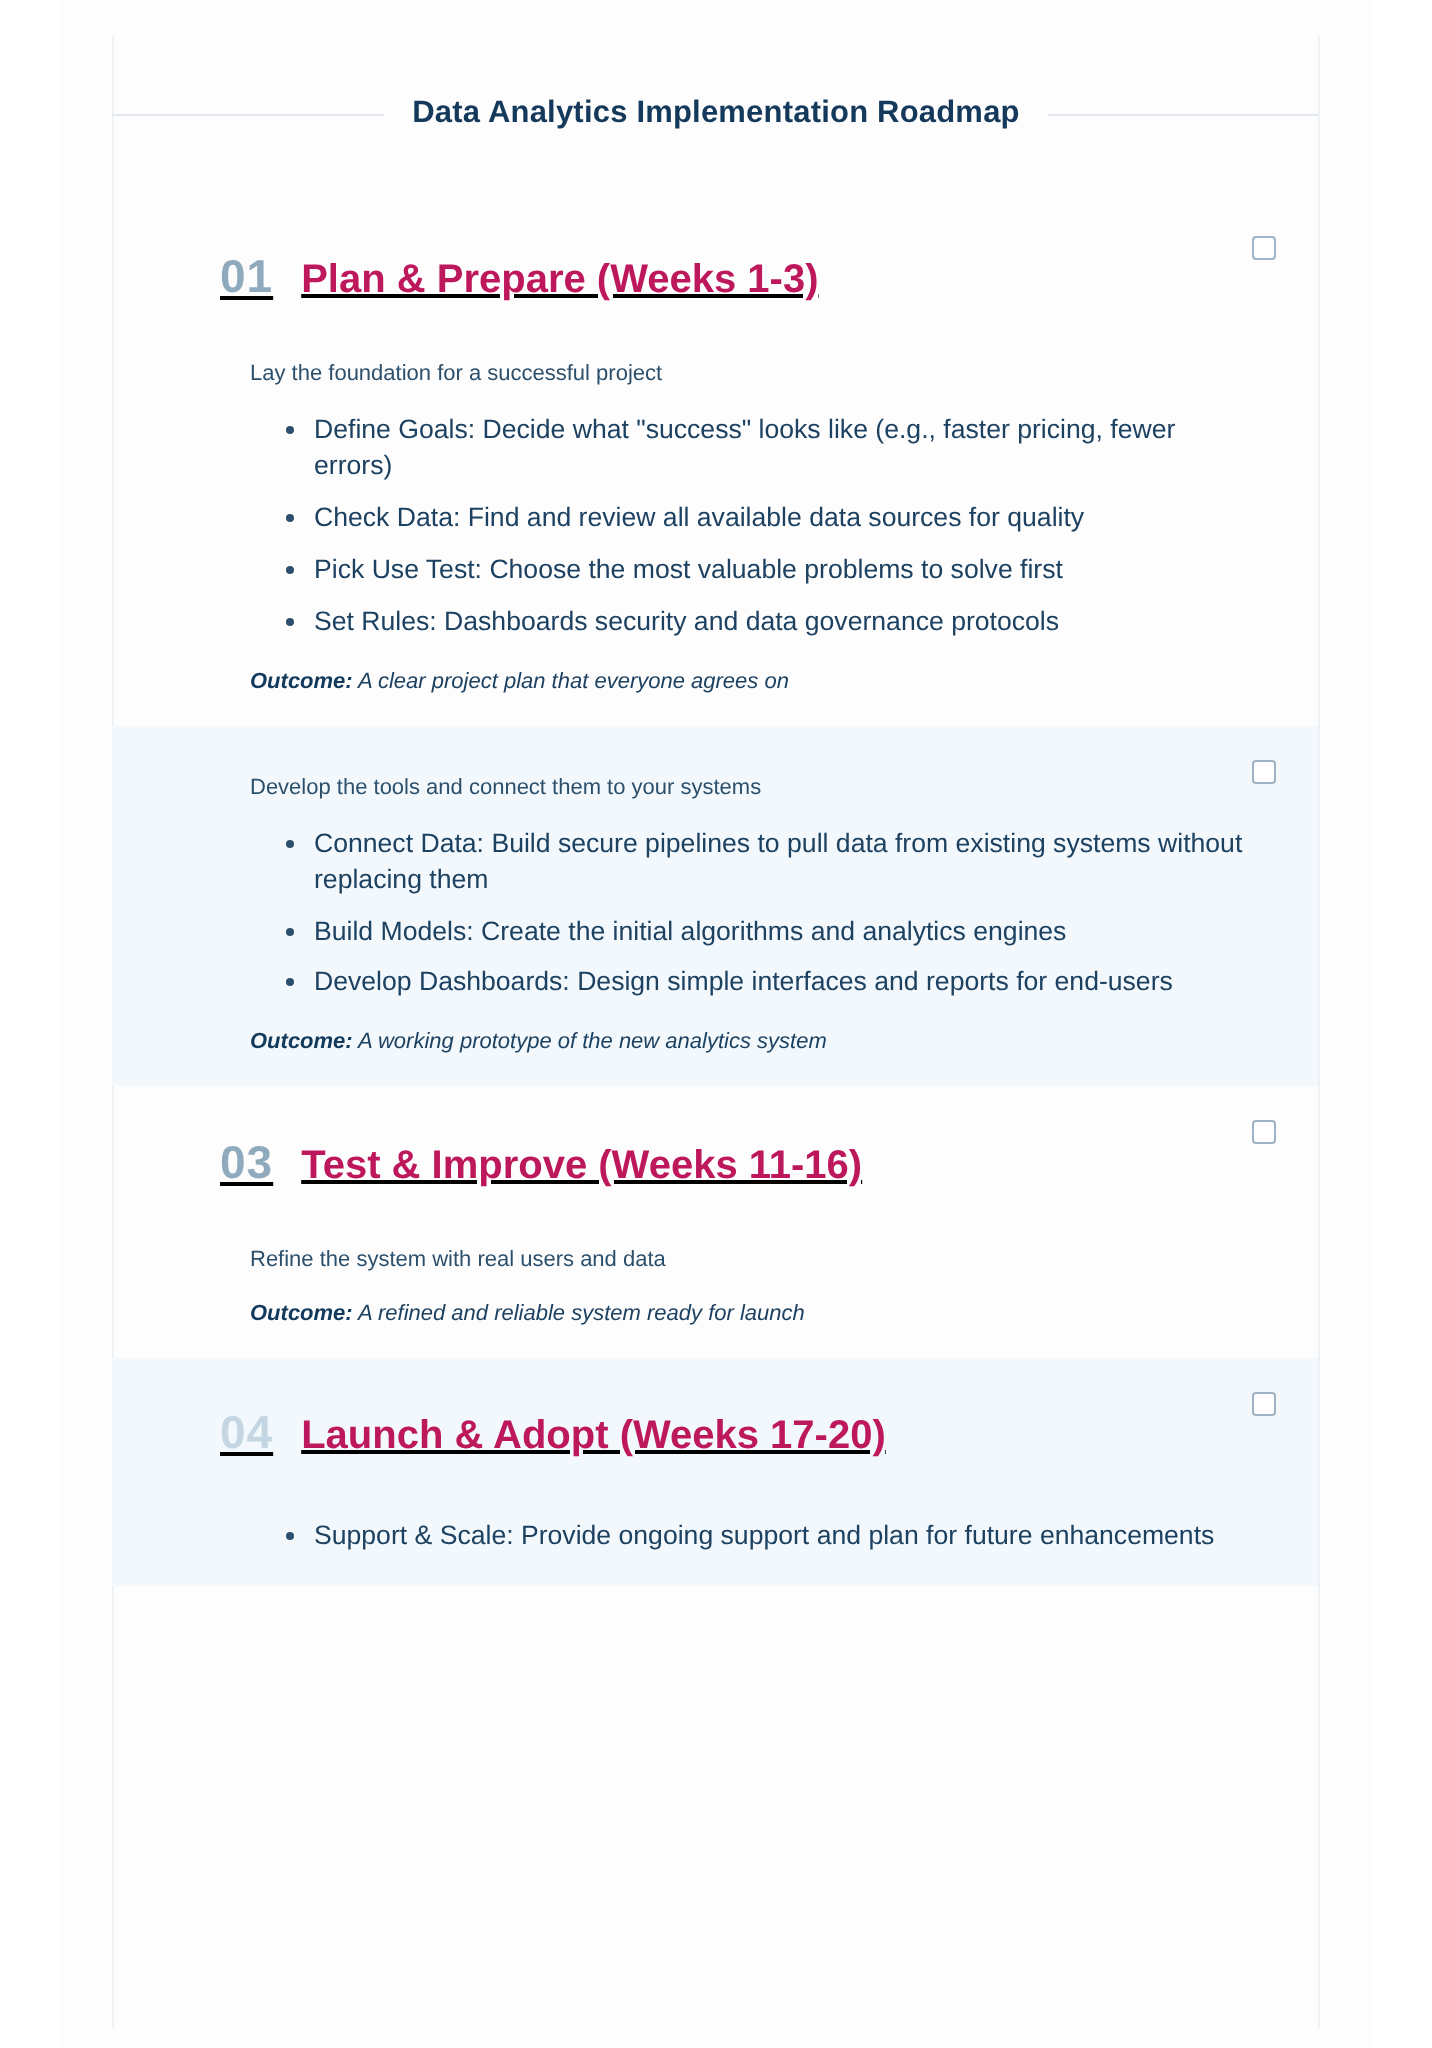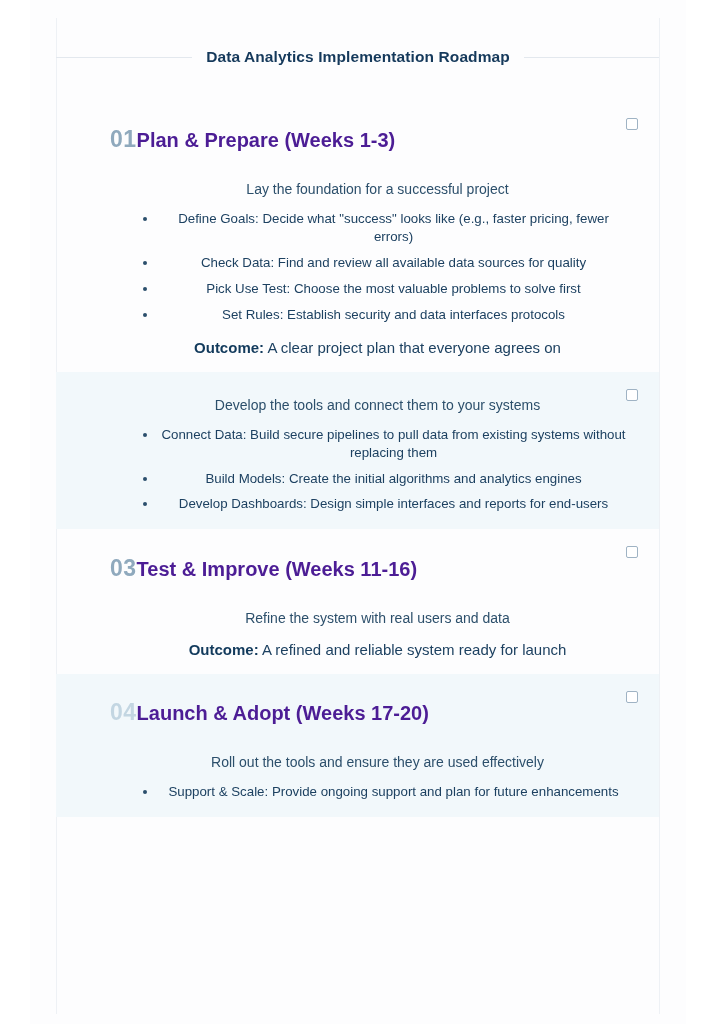--- a/index.html
+++ b/index.html
@@ -9,21 +9,20 @@
     background: #ffffff;
     font-family: "Liberation Sans", sans-serif;
   }
   .page {
     position: relative;
     width: 656px;
     height: 1024px;
     margin: 0 auto;
     background: #fdfdfe;
     overflow: hidden;
-    text-align: center;
   }
   
   .page::before, .page::after {
     content: "";
     position: absolute;
     top: 18px;
     bottom: 10px;
     width: 1px;
     background: #eef1f5;
   }
@@ -63,49 +62,51 @@
     position: relative;
     padding: 12px 30px 16px 54px;
   }
   .phase.shaded {
     background: #f2f8fb;
   }
 
   .phase-head {
     display: flex;
     align-items: baseline;
+    gap: 14px;
+    text-decoration: underline;
   }
   .phase-num {
     font-size: 23px;
     font-weight: bold;
     color: #8fa9bd;
     line-height: 1;
     letter-spacing: 0.5px;
   }
   .phase.shaded .phase-num { color: #c3d6e2; }
   .phase-title {
     font-size: 20px;
     font-weight: bold;
-    color: #4c1d95;
+    color: #be185d;
     line-height: 1.1;
   }
   .phase-check {
     position: absolute;
     top: 17px;
     right: 22px;
     width: 12px;
     height: 12px;
     border: 1.4px solid #9fb3c4;
     border-radius: 2px;
     background: #ffffff;
   }
 
   .phase-sub {
     margin: 13px 0 0 15px;
-    font-size: 14px;
+    font-size: 11px;
     color: #2c4f6b;
   }
 
   ul.bullets {
     margin: 13px 0 0 0;
     padding-left: 33px;
     list-style: none;
   }
   ul.bullets li {
     position: relative;
@@ -122,22 +123,23 @@
     left: 0;
     top: 7px;
     width: 4px;
     height: 4px;
     border-radius: 50%;
     background: #2b4f6c;
   }
 
   .outcome {
     margin: 15px 0 0 15px;
-    font-size: 15px;
+    font-size: 11px;
     color: #1d4161;
+    font-style: italic;
   }
   .outcome .label {
     font-weight: bold;
     color: #123a5c;
   }
 </style>
 </head>
 <body>
 
 <div class="page">
@@ -155,36 +157,40 @@
         <div class="phase-head">
           <span class="phase-num">01</span>
           <h2 class="phase-title">Plan &amp; Prepare (Weeks 1-3)</h2>
         </div>
         <span class="phase-check"></span>
         <p class="phase-sub">Lay the foundation for a successful project</p>
         <ul class="bullets">
           <li>Define Goals: Decide what "success" looks like (e.g., faster pricing, fewer errors)</li>
           <li>Check Data: Find and review all available data sources for quality</li>
           <li>Pick Use Test: Choose the most valuable problems to solve first</li>
-          <li>Set Rules: Establish security and data interfaces protocols</li>
+          <li>Set Rules: Dashboards security and data governance protocols</li>
         </ul>
         <p class="outcome">
           <span class="label">Outcome:</span>
           <span>A clear project plan that everyone agrees on</span>
         </p>
       </section>
 
       <section class="phase shaded">
         <span class="phase-check"></span>
         <p class="phase-sub">Develop the tools and connect them to your systems</p>
         <ul class="bullets">
           <li>Connect Data: Build secure pipelines to pull data from existing systems without replacing them</li>
           <li>Build Models: Create the initial algorithms and analytics engines</li>
           <li>Develop Dashboards: Design simple interfaces and reports for end-users</li>
         </ul>
+        <p class="outcome">
+          <span class="label">Outcome:</span>
+          <span>A working prototype of the new analytics system</span>
+        </p>
       </section>
 
       <section class="phase">
         <div class="phase-head">
           <span class="phase-num">03</span>
           <h2 class="phase-title">Test &amp; Improve (Weeks 11-16)</h2>
         </div>
         <span class="phase-check"></span>
         <p class="phase-sub">Refine the system with real users and data</p>
         <p class="outcome">
@@ -192,21 +198,20 @@
           <span>A refined and reliable system ready for launch</span>
         </p>
       </section>
 
       <section class="phase shaded">
         <div class="phase-head">
           <span class="phase-num">04</span>
           <h2 class="phase-title">Launch &amp; Adopt (Weeks 17-20)</h2>
         </div>
         <span class="phase-check"></span>
-        <p class="phase-sub">Roll out the tools and ensure they are used effectively</p>
         <ul class="bullets">
           <li>Support &amp; Scale: Provide ongoing support and plan for future enhancements</li>
         </ul>
 
       </section>
 
     </div>
   </div>
 </div>
 

